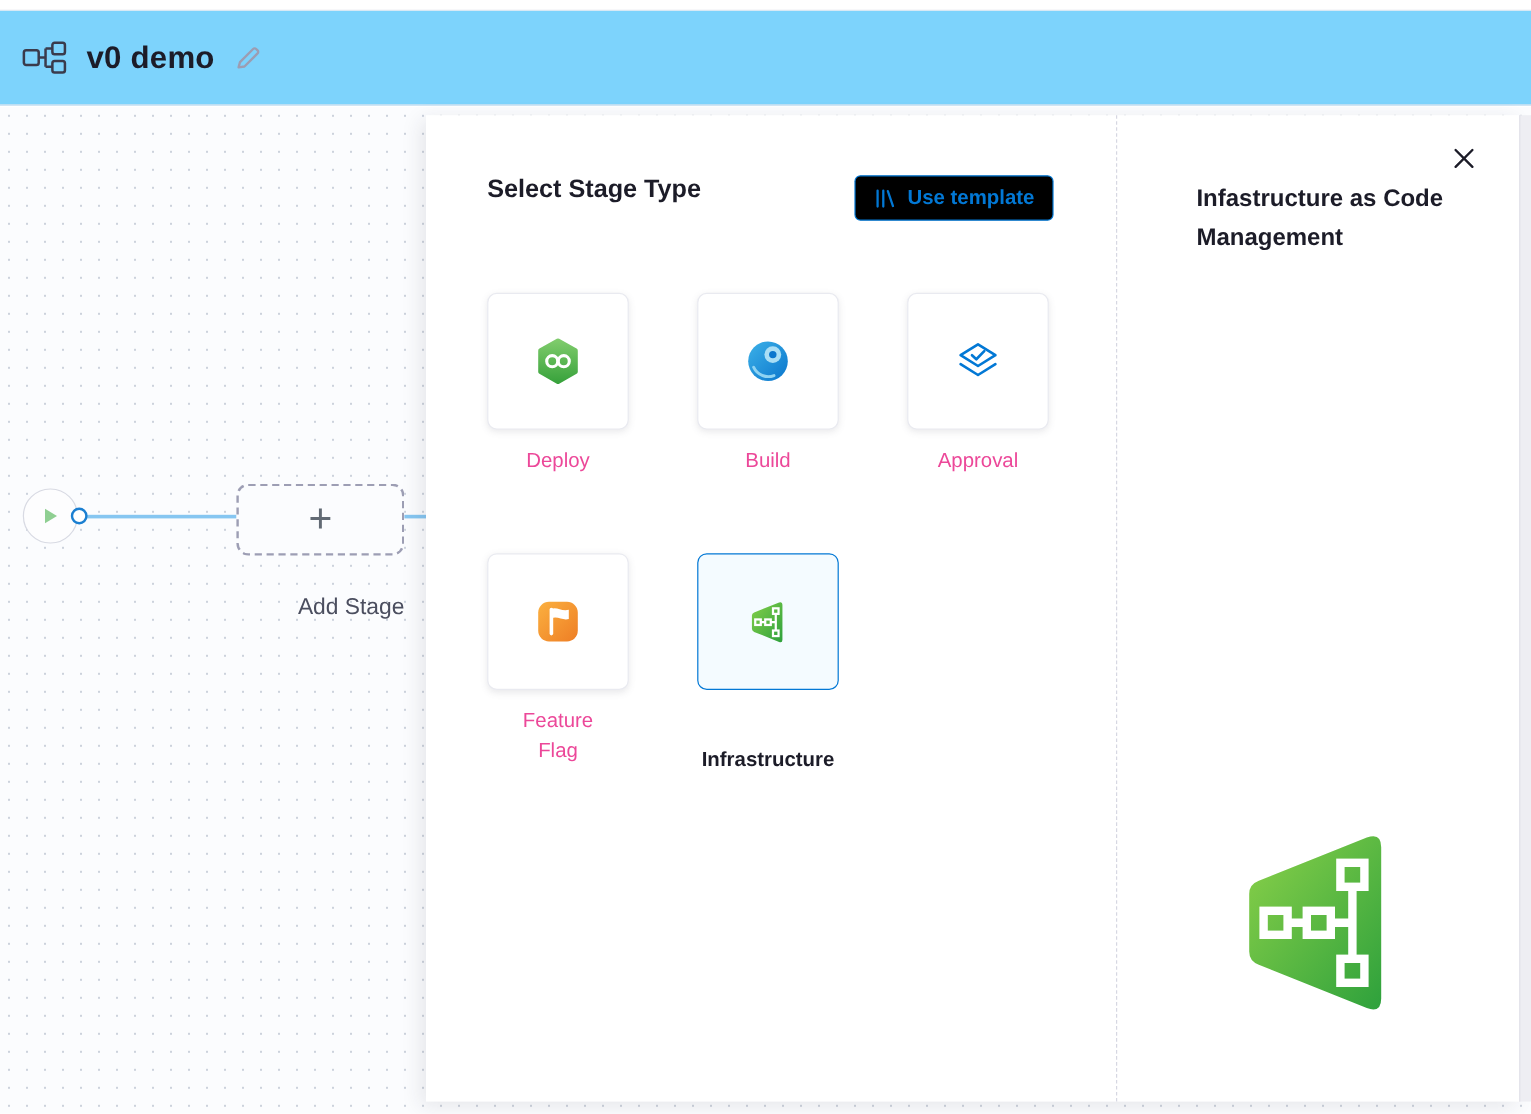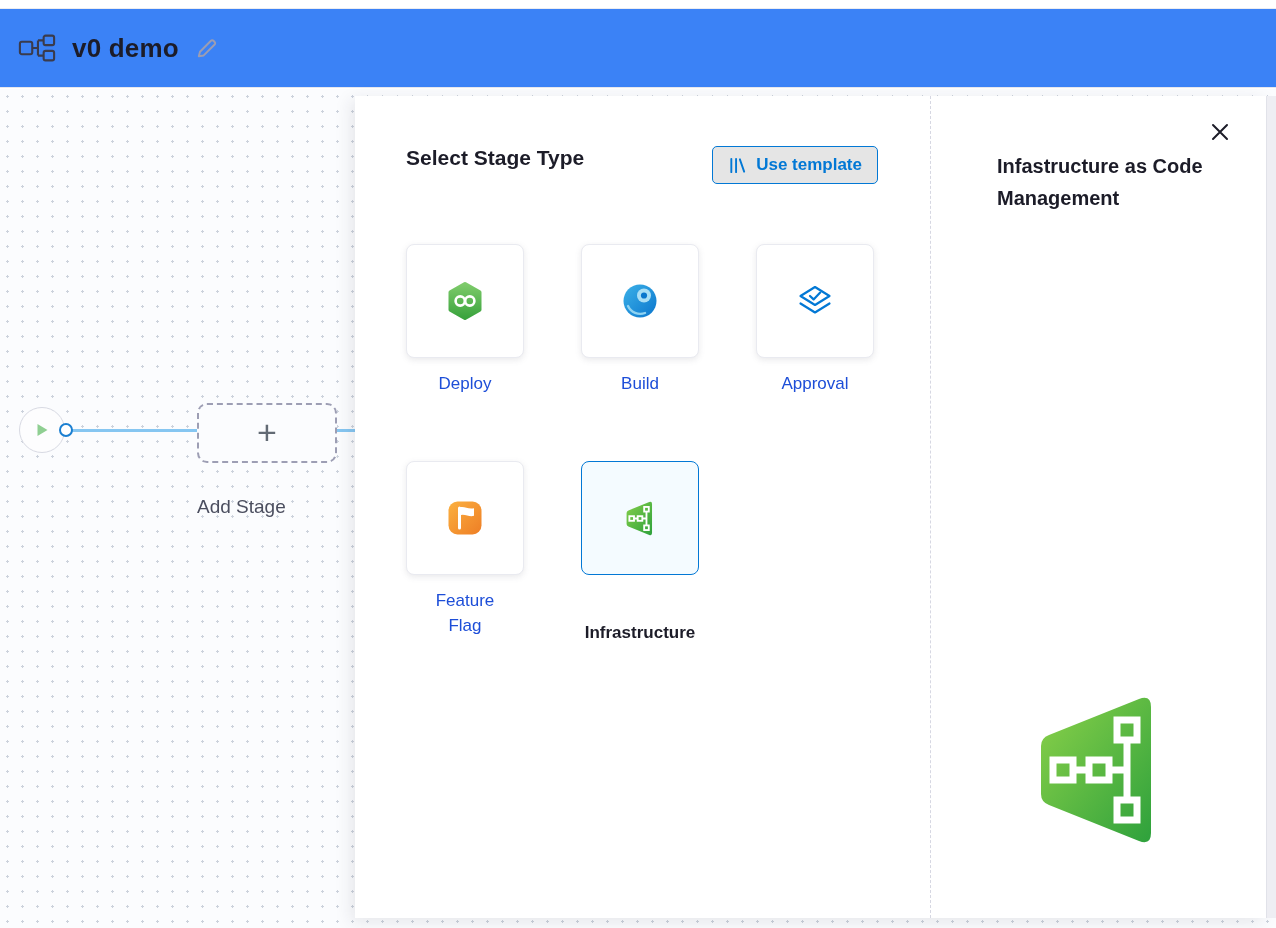--- a/index.html
+++ b/index.html
@@ -1,21 +1,21 @@
 <!DOCTYPE html>
 <html><head>
 <meta charset="utf-8">
 <style>
   * { margin:0; padding:0; box-sizing:border-box; }
   html,body { width:1276px; height:928px; overflow:hidden; font-family:"Liberation Sans", sans-serif; background:#fff; }
 
   .topbar { height:9px; background:#fff; border-bottom:1px solid #ebecf1; }
 
   .header {
-    height:79px; background:#3b82f6; border-bottom:1px solid #e6e7ee;
+    height:79px; background:#7dd3fc; border-bottom:1px solid #e6e7ee;
     display:flex; align-items:center; padding:0 18px; gap:16px;
   }
   .header h1 { font-size:26px; font-weight:700; color:#1c1c28; letter-spacing:.2px; }
   .icon-btn { background:none; border:none; cursor:pointer; display:flex; align-items:center; }
 
   .canvas {
     position:absolute; top:89px; left:0; right:0; bottom:0;
     background-color:#fbfcfe;
     background-image: radial-gradient(#ccd2dc 1.2px, transparent 1.3px);
     background-size:15px 15px;
@@ -34,51 +34,51 @@
   .edge-1 { left:72px; width:125px; }
   .edge-2 { left:337px; width:19px; }
 
   .add-stage-box {
     position:absolute; left:197px; top:314px; width:140px; height:60px;
     border:2px dashed #9d9eb4; border-radius:10px; background:#fbfcfe;
     display:flex; align-items:center; justify-content:center; cursor:pointer;
   }
   .add-stage-box .plus { font-size:34px; font-weight:300; color:#626a74; line-height:1; margin-top:-3px; }
   .add-stage-label {
-    position:absolute; left:197px; top:407px; width:140px; text-align:left;
+    position:absolute; left:197px; top:407px; width:140px; text-align:right;
     font-size:19px; color:#4b4e5f;
   }
 
   .modal {
     position:absolute; left:355px; top:96px; width:911px; height:822px;
     background:#fff; box-shadow:-4px 4px 16px rgba(40,41,61,.10); display:flex;
   }
   .modal-left { width:575px; padding:50px 0 0 51px; }
   .modal-header {
     display:flex; align-items:flex-start; justify-content:space-between;
     padding-right:52px; margin-bottom:60px;
   }
   .modal-header h2 { font-size:21px; font-weight:700; color:#1c1c28; }
   .use-template-btn {
     display:flex; align-items:center; gap:9px;
-    border:1px solid #0278d5; background:#e5e5e5; color:#0278d5;
+    border:1px solid #0278d5; background:#000000; color:#0278d5;
     border-radius:5px; padding:8px 15px; font-size:17px; font-weight:600;
     font-family:"Liberation Sans", sans-serif; cursor:pointer;
   }
 
   .grid { display:grid; grid-template-columns:repeat(3,118px); column-gap:57px; row-gap:65px; }
   .cell { display:flex; flex-direction:column; align-items:center; }
   .card {
     width:118px; height:114px; background:#fff;
     border:1px solid #e9eaf0; border-radius:8px;
     box-shadow:0 2px 6px rgba(96,97,112,.14);
     display:flex; align-items:center; justify-content:center; cursor:pointer;
   }
   .card.selected { border:1px solid #0278d5; background:#f4fbff; box-shadow:none; }
-  .card-label { margin-top:13px; text-align:center; font-size:17px; color:#1d4ed8; line-height:25px; }
+  .card-label { margin-top:13px; text-align:center; font-size:17px; color:#ec4899; line-height:25px; }
   .cell.wrap .card-label { max-width:78px; }
   .cell.selected .card-label { color:#1c1c28; font-weight:700;margin-top:45px; }
 
   .modal-right { flex:1; border-left:1px dashed #d6d7e2; position:relative; padding:54px 40px 0 54px; }
   .close-btn { position:absolute; top:25px; right:34px; width:24px; height:24px; background:none; border:none; cursor:pointer; }
   .detail-title { font-size:20px; font-weight:700; color:#1c1c28; line-height:32px; max-width:218px;margin-left:12px; }
   .detail-desc { margin-top:38px; font-size:17.5px; font-weight:600; color:#1c1c28; line-height:31px; max-width:210px; }
   .big-logo { position:absolute; bottom:64px; left:50%; transform:translateX(-50%); }
 
   .scroll-strip {

